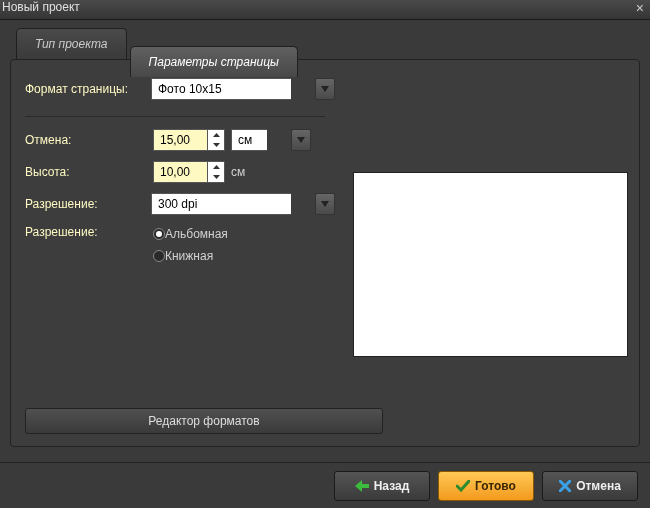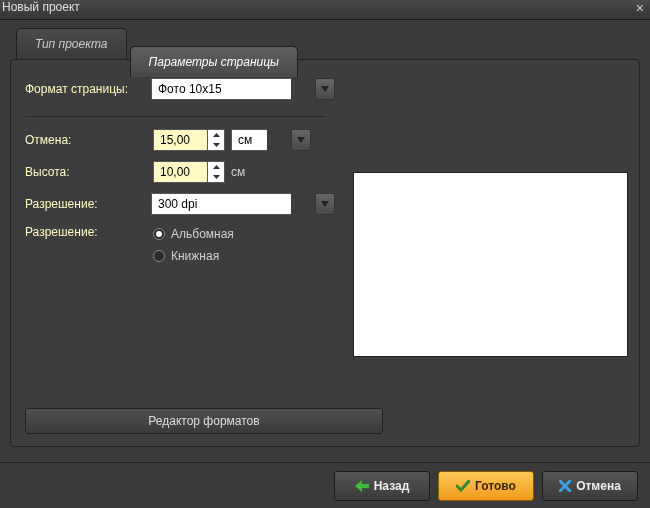--- a/index.html
+++ b/index.html
@@ -21,21 +21,21 @@
 .combo-field { background: #fff; color: #000; border: 1px solid #555; border-right: none; height: 22px; padding: 0 6px; display: flex; align-items: center; font-size: 12px; }
 .combo-btn { width: 20px; height: 22px; background: linear-gradient(#666,#4a4a4a); border: 1px solid #333; display: flex; align-items: center; justify-content: center; cursor: pointer; border-radius: 2px; }
 .combo-btn svg { width: 8px; height: 6px; }
 .spin-wrap { display: flex; }
 .spin-input { width: 54px; height: 22px; background: #fef9c3; color: #000; border: 1px solid #555; border-right: none; padding: 0 6px; font-size: 12px; }
 .spin-btns { width: 18px; display: flex; flex-direction: column; border: 1px solid #555; background: #fff; }
 .spin-btn { flex: 1; display: flex; align-items: center; justify-content: center; cursor: pointer; }
 .spin-btn svg { width: 7px; height: 4px; }
 .unit { margin-left: 6px; font-size: 12px; color: #d0d0d0; }
 .radio-group { display: flex; flex-direction: column; gap: 8px; padding-top: 2px; }
-.radio-item { display: flex; align-items: center; gap: 6px; cursor: pointer; }
+.radio-item { display: flex; align-items: center; cursor: pointer; }
 .radio { width: 12px; height: 12px; border-radius: 50%; border: 1px solid #888; background: #2a2a2a; display: flex; align-items: center; justify-content: center; }
 .radio.checked::after { content: ""; width: 6px; height: 6px; border-radius: 50%; background: #fff; }
 .editor-btn { position: absolute; bottom: 12px; left: 14px; width: 358px; height: 26px; background: linear-gradient(#505050,#3a3a3a); border: 1px solid #222; border-radius: 3px; color: #ddd; font-size: 12px; display: flex; align-items: center; justify-content: center; cursor: pointer; }
 .preview { width: 275px; height: 185px; background: #fff; border: 1px solid #222; }
 .footer { height: 46px; display: flex; align-items: center; justify-content: flex-end; gap: 8px; padding: 0 12px; border-top: 1px solid #222; margin-top: 6px; }
 .btn { width: 96px; height: 30px; border-radius: 3px; border: 1px solid #1a1a1a; display: flex; align-items: center; justify-content: center; gap: 5px; cursor: pointer; font-size: 12px; font-weight: bold; }
 .btn.dark { background: linear-gradient(#555,#3a3a3a); color: #eee; }
 .btn.orange { background: linear-gradient(#ffc955,#f39a1e); color: #3a2600; border-color: #8a5a00; text-align: center; }
 .icon { display: inline-flex; }
 .hr-sep { border: none; border-top: 1px solid #2a2a2a; margin: 6px 0 12px 0; width: 300px; }

